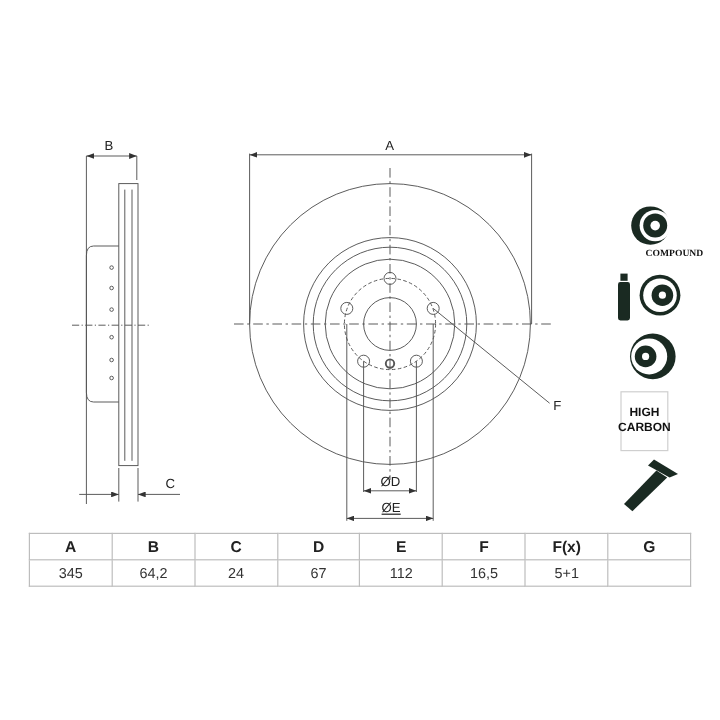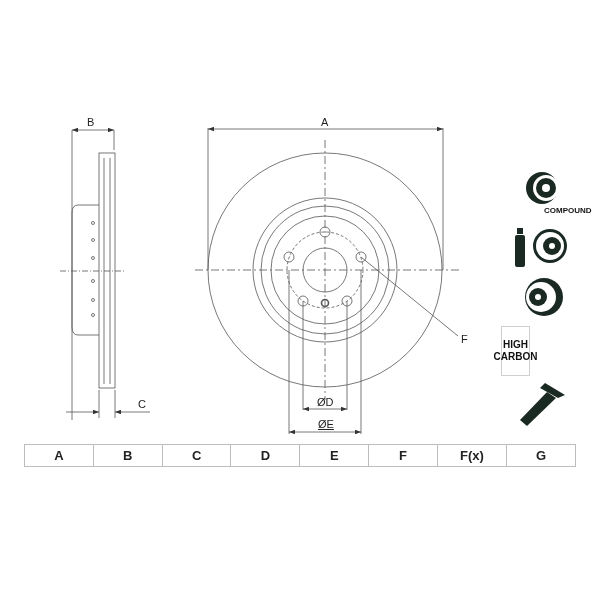--- a/index.html
+++ b/index.html
@@ -2,22 +2,22 @@
 <html><head>
 <meta charset="utf-8">
 <style>
   html, body { margin:0; padding:0; background:#ffffff; }
   body { width:600px; height:600px; position:relative; overflow:hidden; font-family:"Liberation Sans", sans-serif; color:#222; }
   #drawing { position:absolute; left:0; top:0; }
   .lbl { position:absolute; font-size:11px; color:#222; }
   table.spec { position:absolute; left:24px; top:444px; width:552px; border-collapse:collapse; font-family:"Liberation Sans", sans-serif; }
   table.spec td { border:1px solid #bdbdbd; text-align:center; height:21px; padding:0; font-size:12px; color:#333; width:69px; }
   table.spec tr.hdr td { font-weight:bold; font-size:13px; color:#222; }
-  .hc-box { position:absolute; left:501px; top:326px; width:29px; height:50px; border:1px solid #cfcfcf; box-sizing:border-box; display:flex; flex-direction:column; align-items:center; justify-content:center; font-weight:bold; font-size:10px; line-height:12px; color:#111;text-align:center; }
-  .compound-lbl { position:absolute; left:544px; top:206px; width:56px; text-align:left; font-weight:bold; font-size:8px; color:#111; }
+  .hc-box { position:absolute; left:517px; top:326px; width:40px; height:50px; border:1px solid #cfcfcf; box-sizing:border-box; display:flex; flex-direction:column; align-items:center; justify-content:center; font-weight:bold; font-size:10px; line-height:12px; color:#111;text-align:center; }
+  .compound-lbl { position:absolute; left:530px; top:206px; width:56px; text-align:right; font-weight:bold; font-size:8px; color:#111;font-family:Liberation Serif, serif; }
 </style>
 </head>
 <body>
 
 <svg id="drawing" width="600" height="440" viewBox="0 0 600 440" xmlns="http://www.w3.org/2000/svg">
   <defs>
     <marker id="arr" markerWidth="8" markerHeight="6" refX="8" refY="3" orient="auto">
         <path d="M0,0 L8,3 L0,6 z" fill="#333"></path>
       </marker>
     <marker id="arrs" markerWidth="8" markerHeight="6" refX="0" refY="3" orient="auto">
@@ -125,14 +125,24 @@
       <tr class="hdr">
     <td>A</td>
     <td>B</td>
     <td>C</td>
     <td>D</td>
     <td>E</td>
     <td>F</td>
     <td>F(x)</td>
     <td>G</td>
   </tr>
+  <tr>
+    <td>345</td>
+    <td>64,2</td>
+    <td>24</td>
+    <td>67</td>
+    <td>112</td>
+    <td>16,5</td>
+    <td>5+1</td>
+    <td></td>
+  </tr>
 </tbody>
   </table>
 
 </body></html>

